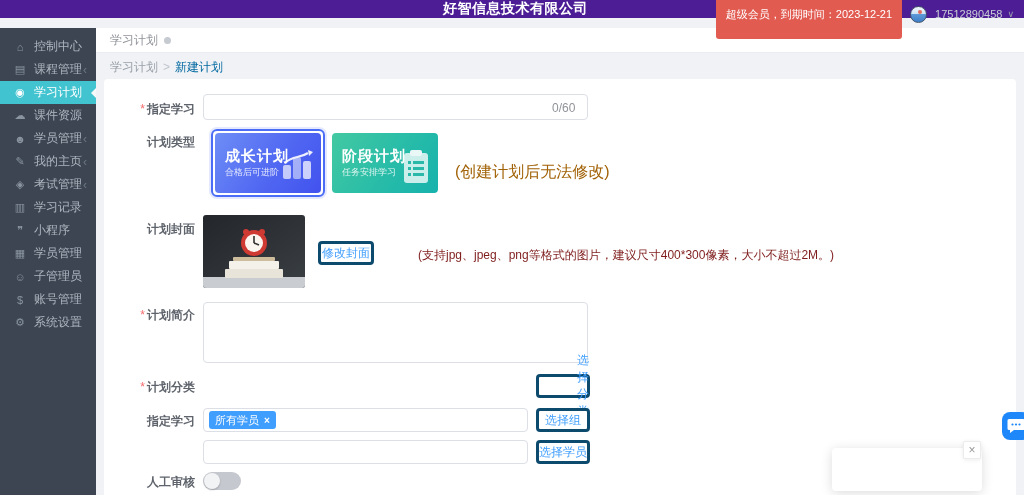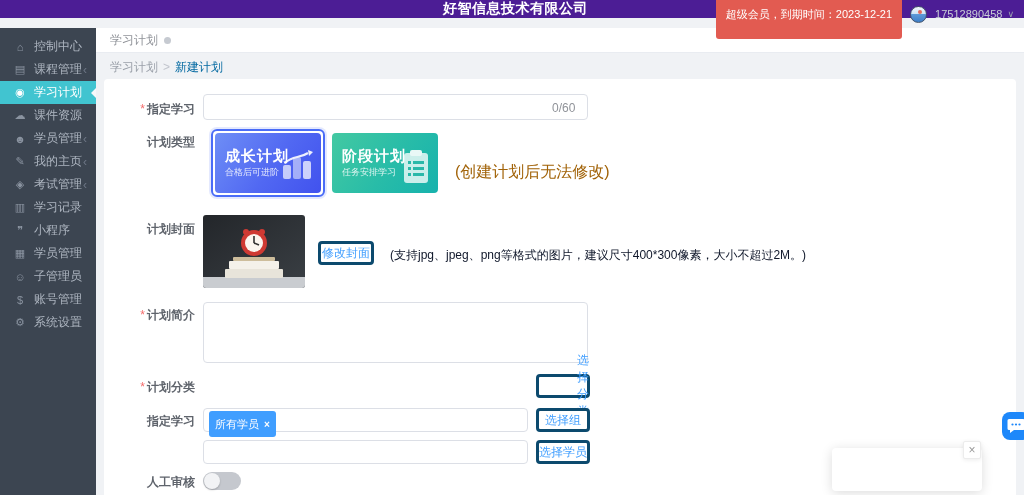--- a/index.html
+++ b/index.html
@@ -69,26 +69,26 @@
   .type-title { font-size:15px; font-weight:bold; letter-spacing:1px; }
   .type-sub { font-size:9px; opacity:.85; }
   .type-ico { position:absolute; right:6px; top:16px; opacity:.9; }
   .type-note { position:absolute; font-size:16px; color:#a16207; }
 
   .btn-outline { position:absolute; background:#fff; border:3px solid #0c4a6e; color:#409eff;
     font-size:12px; border-radius:4px; display:flex; align-items:center; justify-content:center;
     cursor:pointer; }
 
   .cover-img { position:absolute; width:102px; height:73px; border-radius:3px; overflow:hidden; }
-  .cover-hint { position:absolute; font-size:12px; color:#0f172a; }
+  .cover-hint { position:absolute; font-size:12px; color:#7f1d1d;margin-left:28px; }
 
   textarea.inp { resize:none; padding-top:6px; }
 
   .tag { position:absolute; background:#409eff; color:#fff; font-size:11px; border-radius:3px;
-    height:26px; display:flex; align-items:center; padding:0 6px; gap:5px; }
+    height:18px; display:flex; align-items:center; padding:0 6px; gap:5px; }
   .tag .tag-x { font-size:10px; cursor:pointer; font-weight:bold; }
 
   .toggle { position:absolute; width:38px; height:18px; border-radius:9px; background:#c5c8ce; cursor:pointer; }
   .toggle .knob { position:absolute; left:1px; top:1px; width:16px; height:16px; border-radius:50%;
     background:#f2f3f5; box-shadow:0 1px 2px rgba(0,0,0,.2); }
 
   
   .chat-bubble { position:absolute; left:832px; top:448px; width:150px; height:43px; background:#fff;
     border-radius:4px; box-shadow:0 2px 12px rgba(0,0,0,.14); z-index:40;
     display:flex; align-items:center; padding-left:13px; font-size:12px; color:#5a5e66; }

